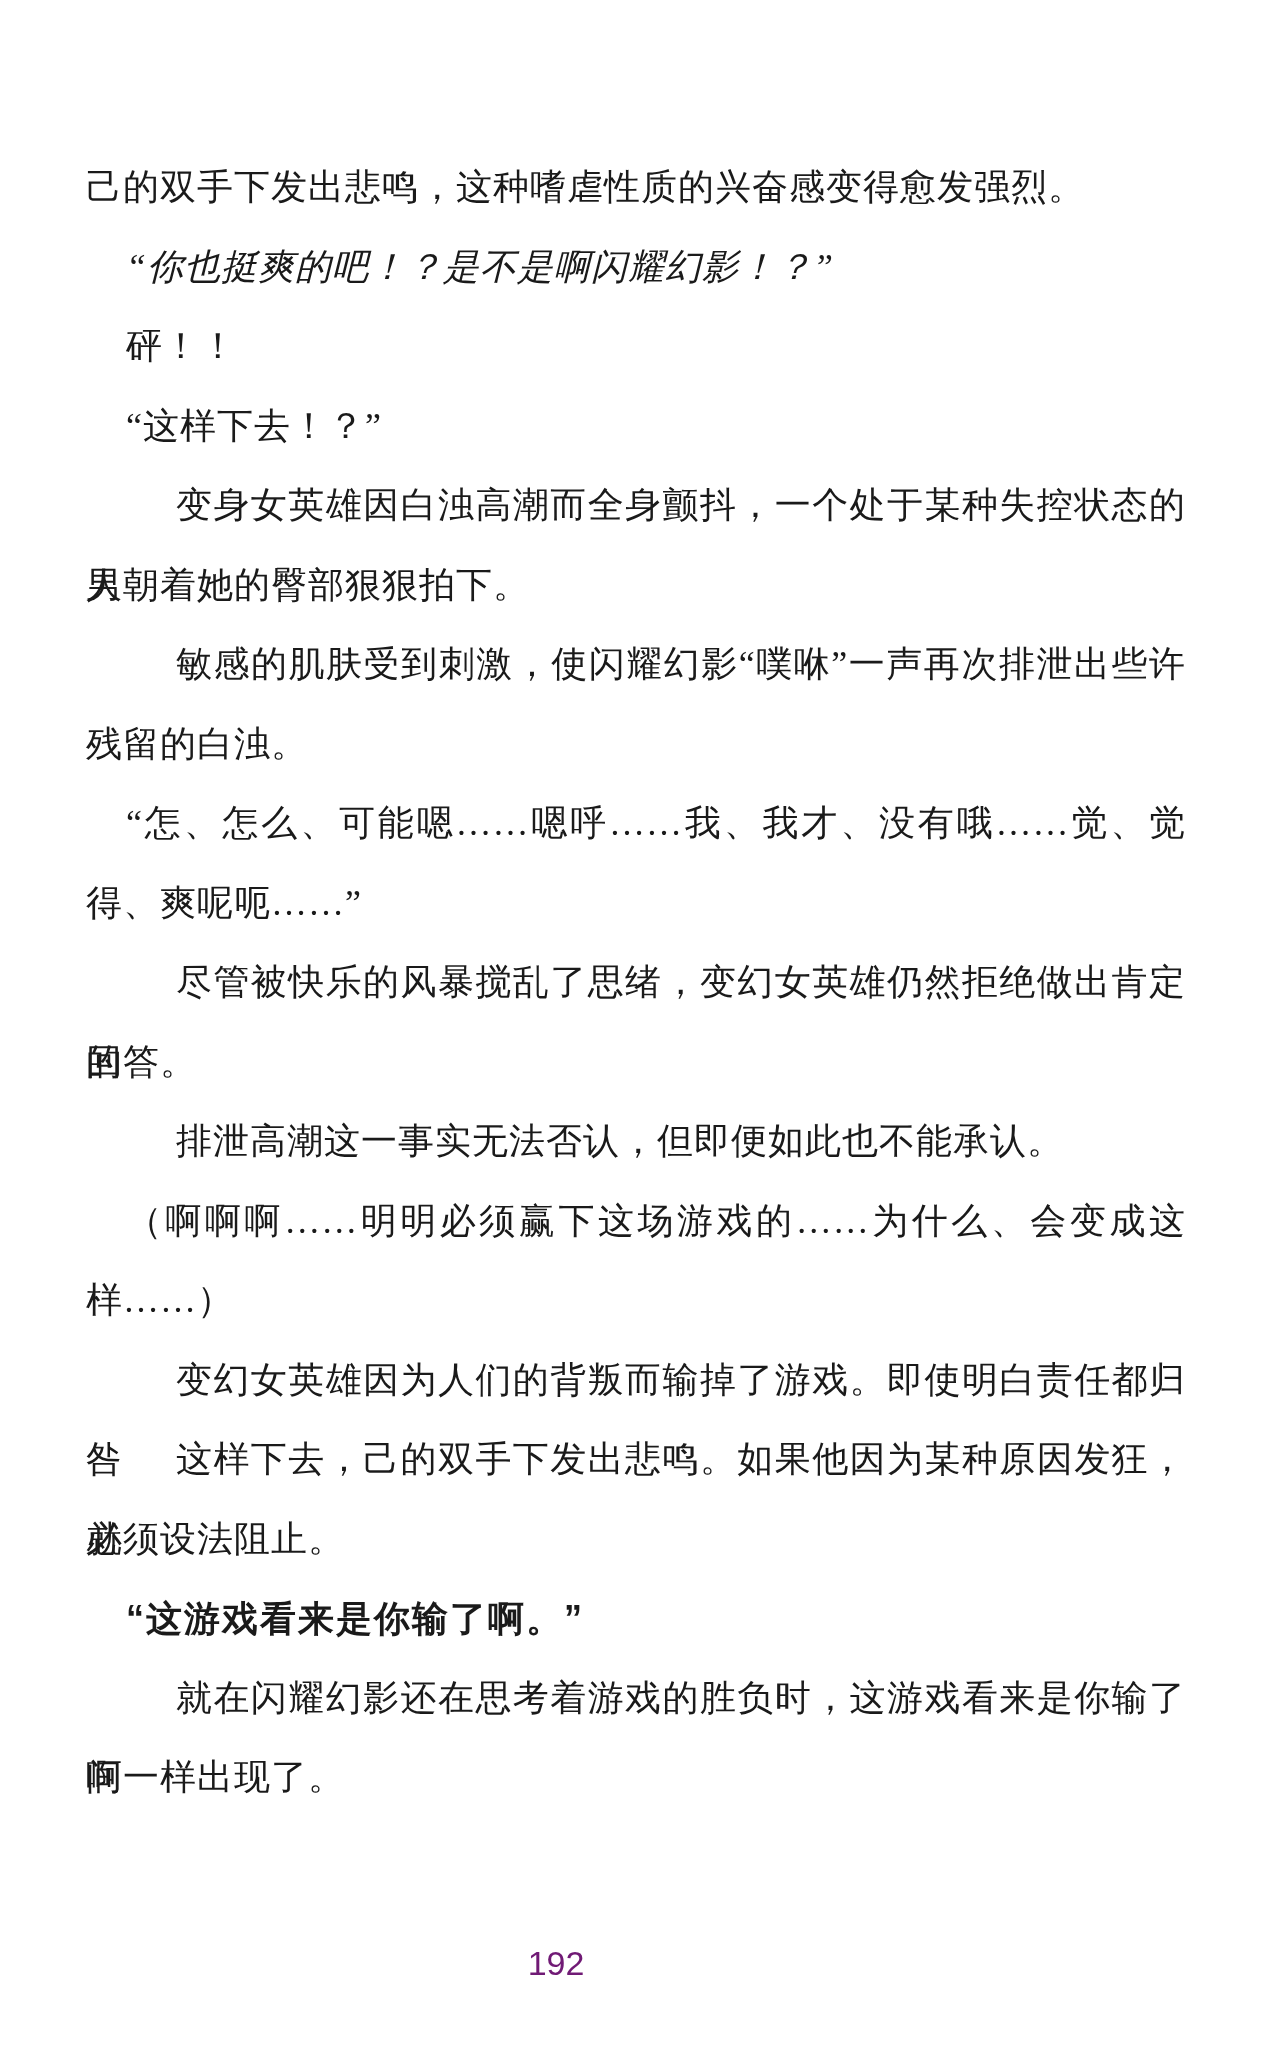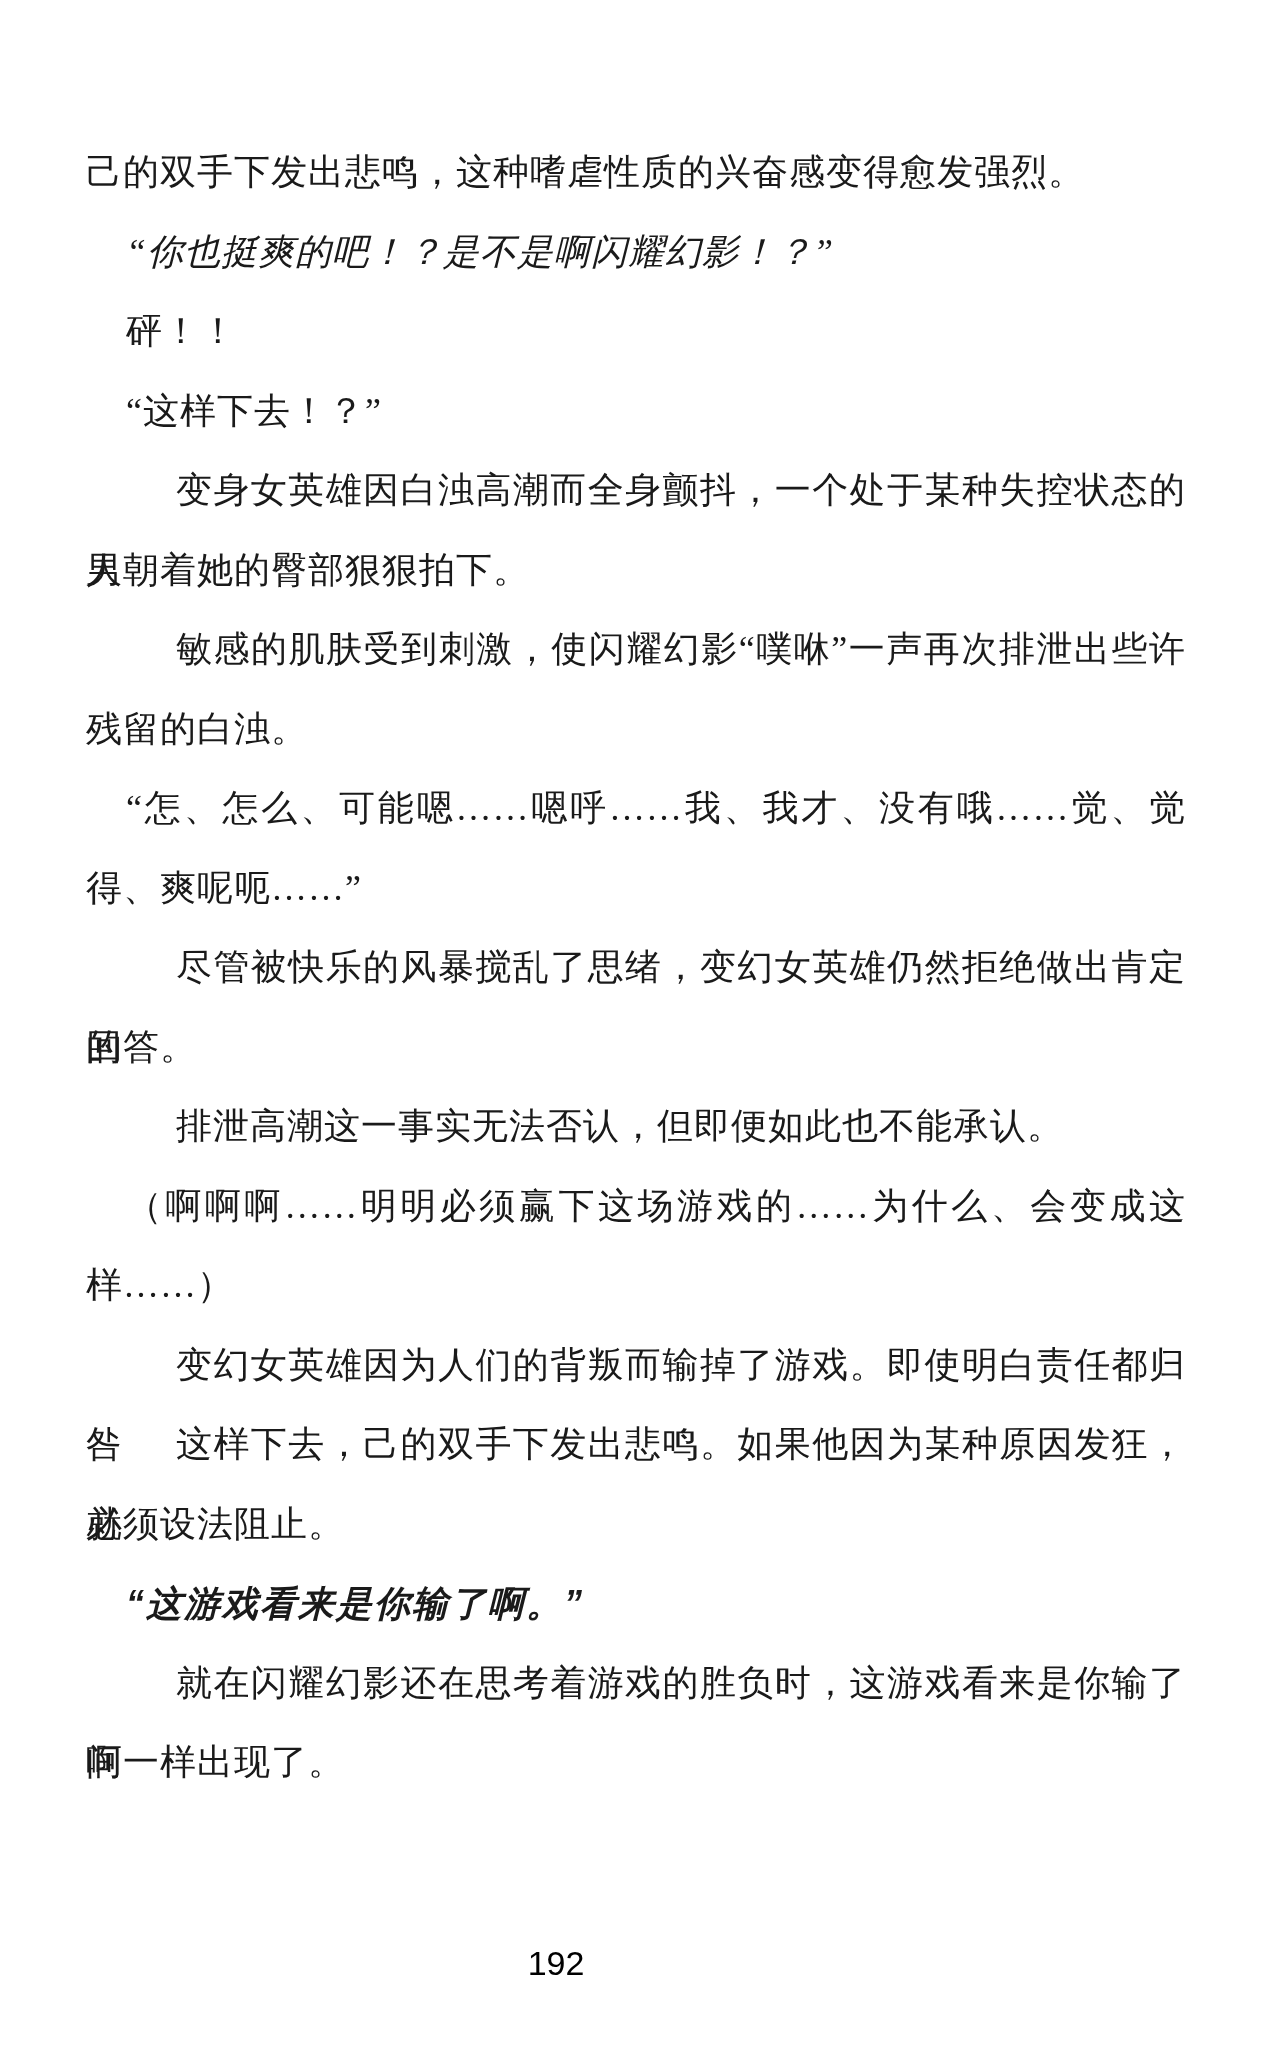--- a/index.html
+++ b/index.html
@@ -11,21 +11,21 @@
     position: relative;
     width: 1264px;
     height: 2067px;
     background: #ffffff;
     overflow: hidden;
     font-family: "Liberation Serif", "DejaVu Serif", serif;
     color: #1a1a1a;
   }
   .page-body {
     position: absolute;
-    top: 133px;
+    top: 148px;
     left: 86px;
     width: 1100px;
   }
   .text-line {
     font-size: 36px;
     line-height: 79.5px;
     height: 79.5px;
     letter-spacing: 1px;
     white-space: nowrap;
     text-align: left;
@@ -37,31 +37,30 @@
     text-align-last: justify;
   }
   .indent-0 { text-indent: 0; }
   .indent-1 { text-indent: 40px; }
   .indent-2 { text-indent: 90px; }
   .style-italic { font-style: italic; }
   .style-bold {
     font-weight: bold;
     font-family: "Liberation Sans", "DejaVu Sans", sans-serif;
     letter-spacing: 2px;
-    font-style: italic;
   }
   .page-number {
     position: absolute;
     top: 1944px;
     left: 0;
     width: 1112px;
     text-align: center;
     font-family: "Liberation Sans", "DejaVu Sans", sans-serif;
     font-size: 34px;
-    color: #000000;
+    color: #701a75;
   }
 </style>
 </head>
 <body>
 
 <div class="page">
   <div class="page-body" id="page-body">
       <div class="text-line indent-0">己的双手下发出悲鸣，这种嗜虐性质的兴奋感变得愈发强烈。</div>
       <div class="text-line indent-1 style-italic">“你也挺爽的吧！？是不是啊闪耀幻影！？”</div>
       <div class="text-line indent-1">砰！！</div>

